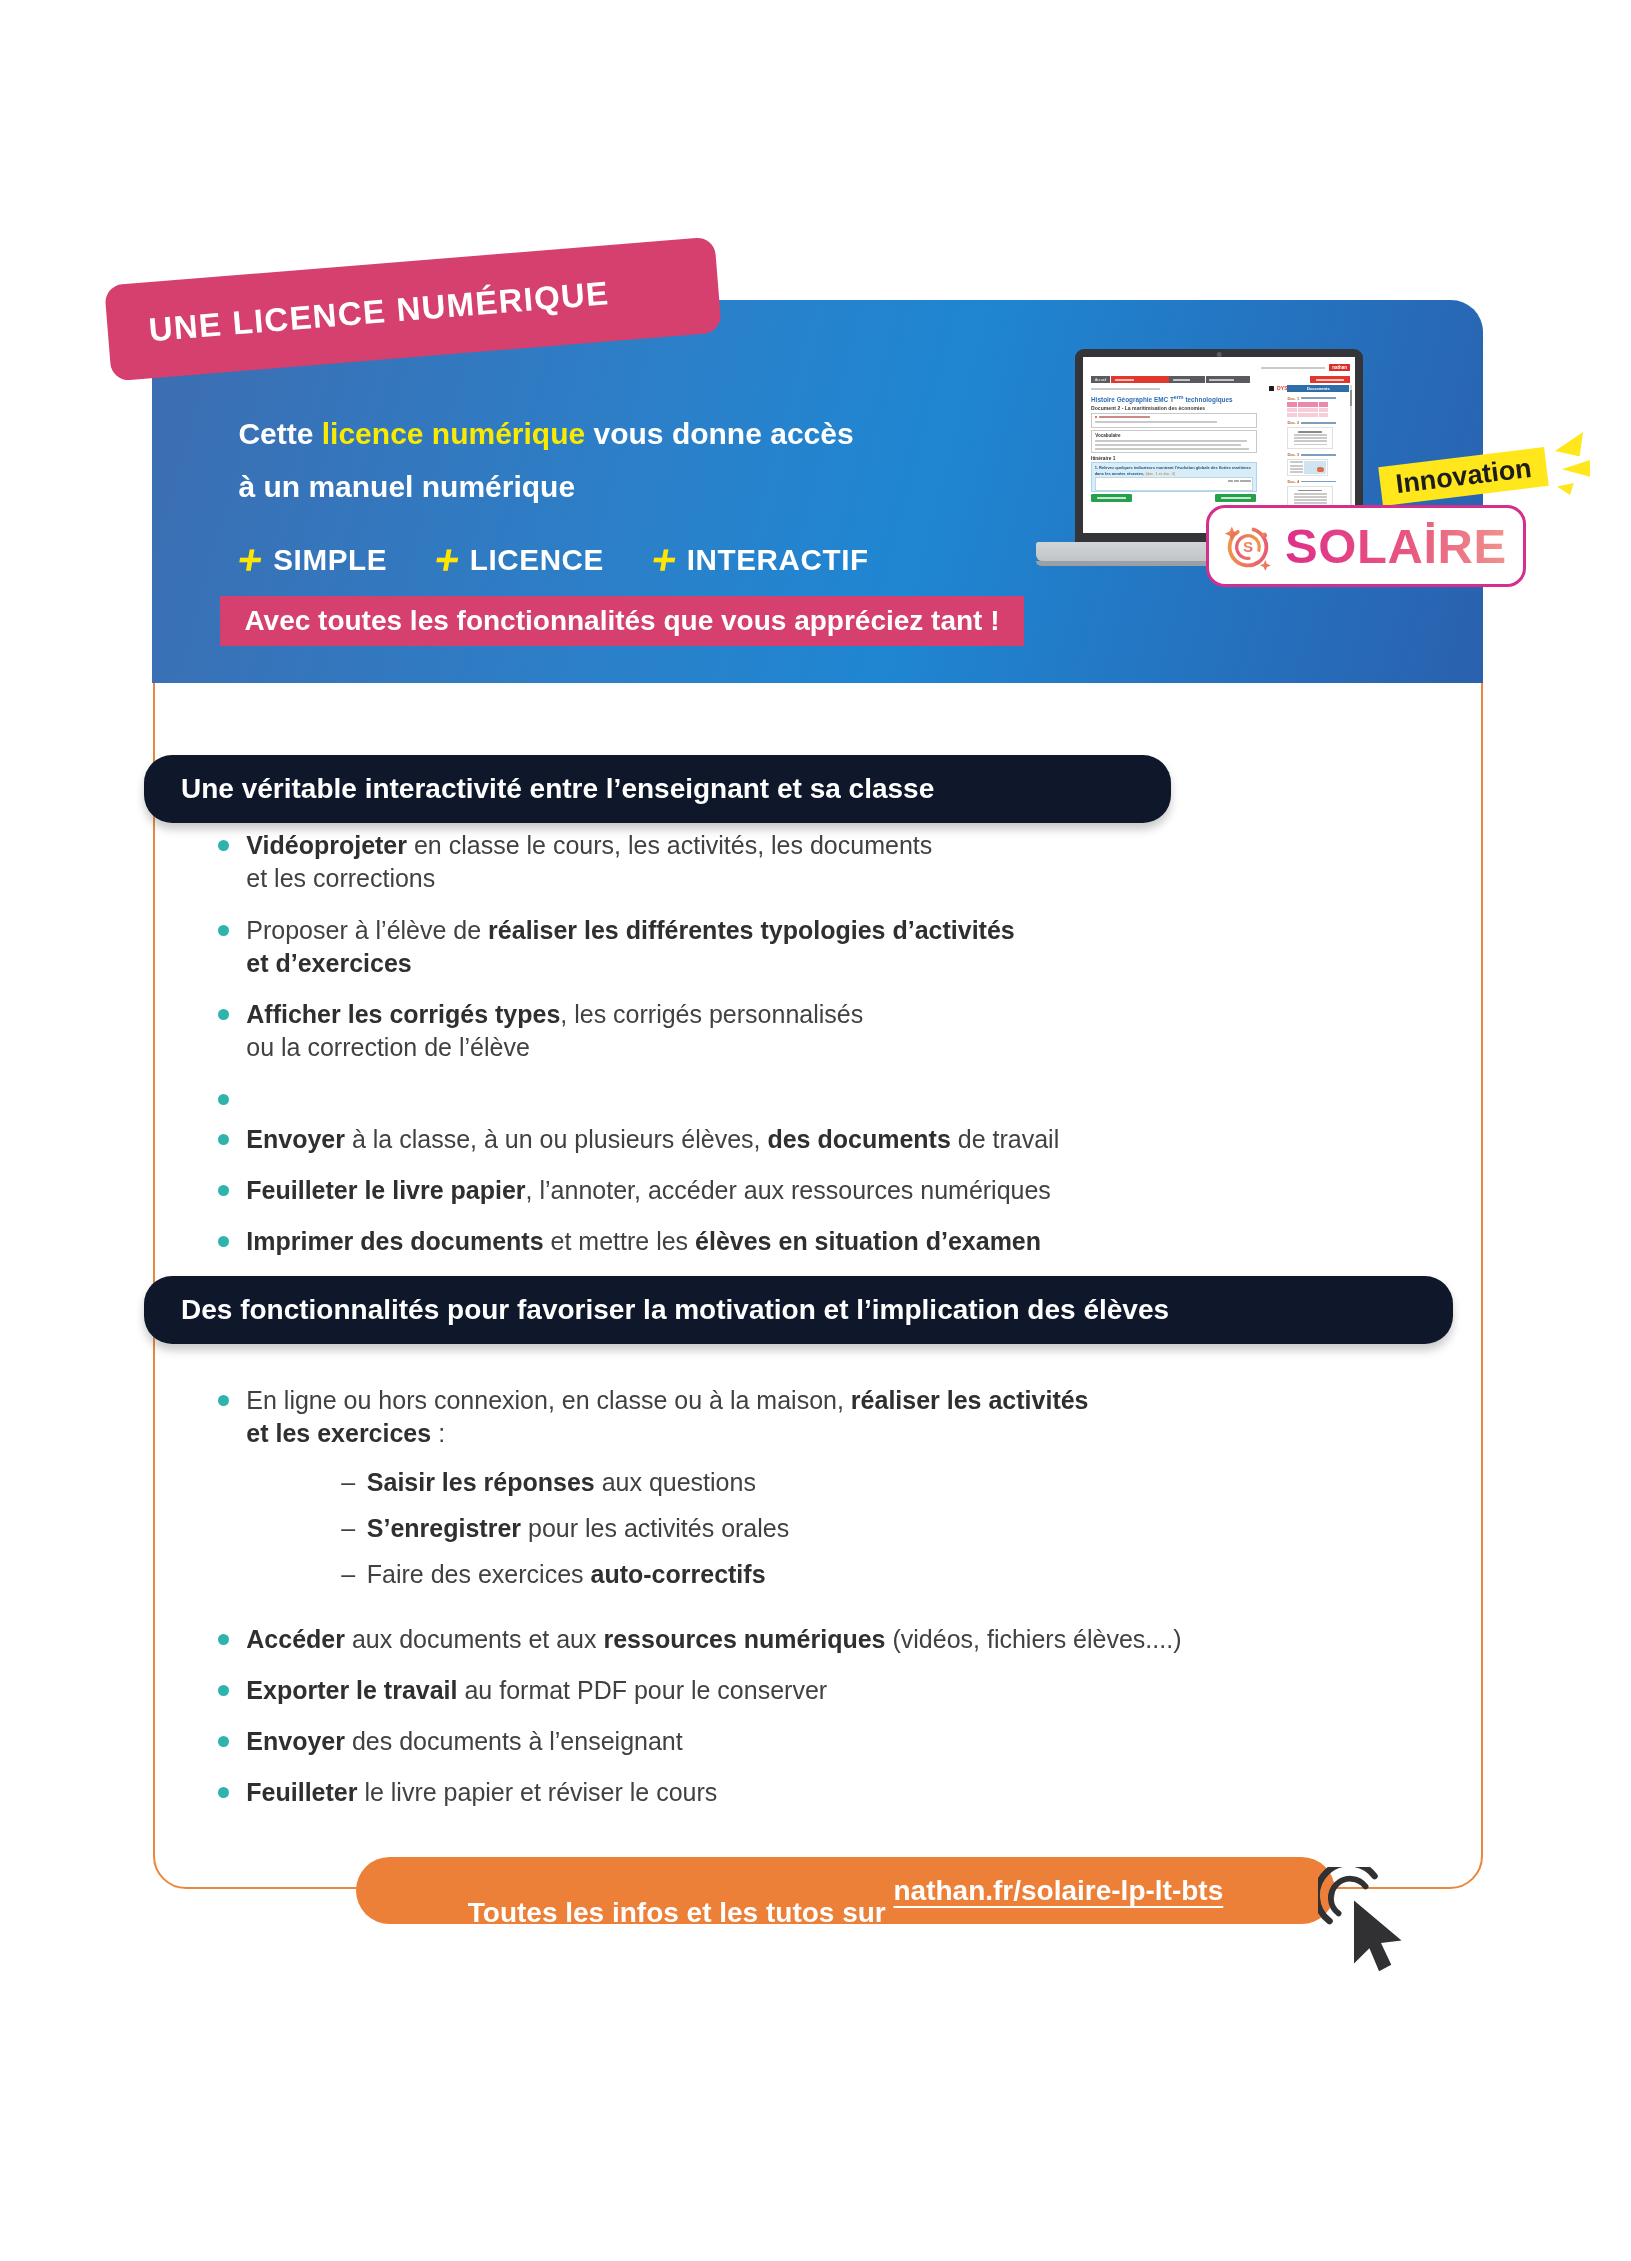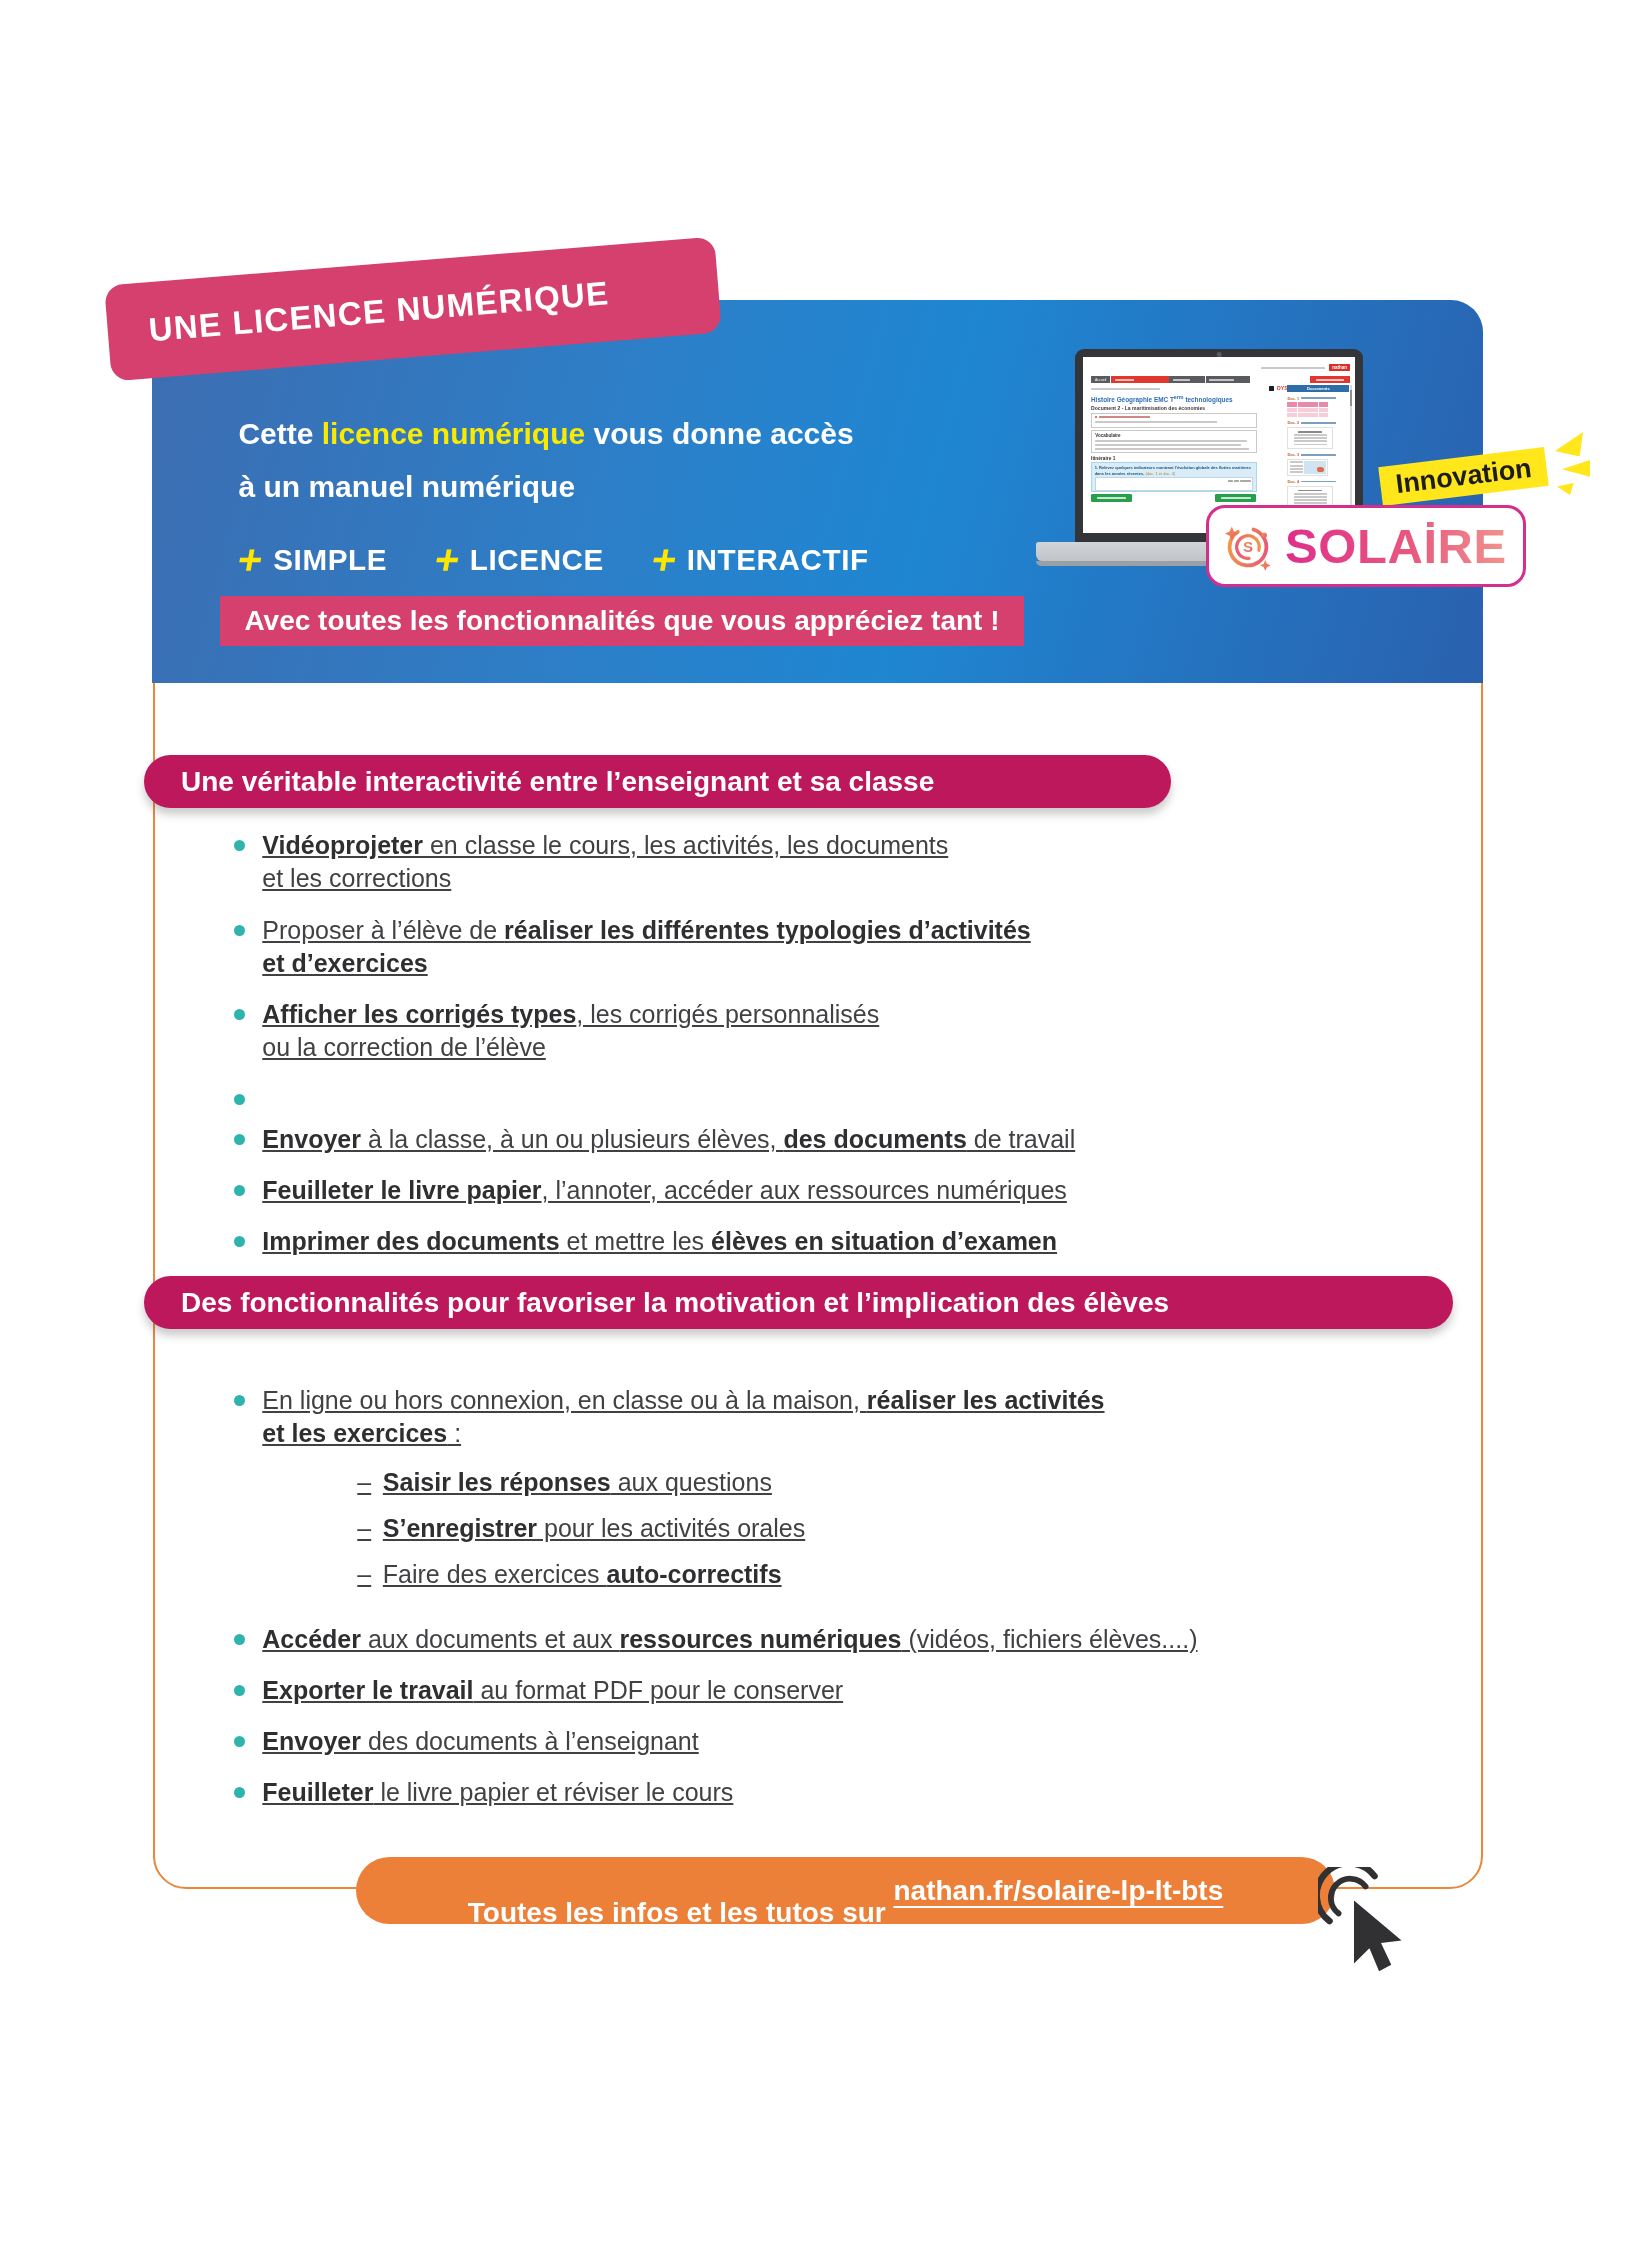--- a/index.html
+++ b/index.html
@@ -99,26 +99,26 @@
   .spark.s3{left:1557px;top:481px;width:16.7px;height:14px;clip-path:polygon(100% 14%,78% 100%,0 40%);}
   .solaire{position:absolute;left:1206px;top:505px;width:320px;height:82px;background:#fff;border:3.9px solid #d52f8d;
            border-radius:19px;display:flex;align-items:center;gap:10.3px;padding-left:11.6px;box-sizing:border-box;z-index:5;}
   .solaire-word{font-size:49px;font-weight:800;letter-spacing:0.6px;color:#e23a8c;line-height:1;}
   @supports (-webkit-background-clip:text){
     .solaire-word{background:linear-gradient(90deg,#df2f8a 0%,#e8567f 55%,#f0938d 100%);
                   -webkit-background-clip:text;-webkit-text-fill-color:transparent;}
   }
 
   
-  .pill{position:absolute;left:144px;height:53px;background:#be185d;border-radius:28px;display:flex;align-items:center;
+  .pill{position:absolute;left:144px;height:68px;background:#0f172a;border-radius:28px;display:flex;align-items:center;
         padding:0 37px;box-sizing:border-box;z-index:2;box-shadow:0 6.4px 9px rgba(70,70,70,.28);}
   .pill span{color:#fff;font-size:28px;font-weight:700;white-space:nowrap;}
   .pill.p1{top:755px;width:1027px;}
   .pill.p2{top:1276px;width:1309px;align-items:center;}
-  .bullets{position:absolute;left:234px;z-index:2;text-decoration:underline;}
+  .bullets{position:absolute;left:218px;z-index:2;}
   .bullets.l1{top:829px;width:1156px;}
   .bullets.l2{top:1384px;width:1221px;}
   ul.blist{list-style:none;margin:0;padding:0;}
   ul.blist>li{display:flex;margin-bottom:18px;}
   .bdot{flex:none;width:11px;height:11px;border-radius:50%;background:#2fb3ad;margin:11px 17.3px 0 0;}
   .btext{font-size:25px;line-height:1.33;color:#414144;}
   .btext .b{font-weight:700;color:#2f2f31;}
   .sub{margin:15.4px 0 2.6px 95px;}
   .subitem{display:flex;margin-bottom:13px;}
   .subitem .dash{margin-right:11.6px;}

